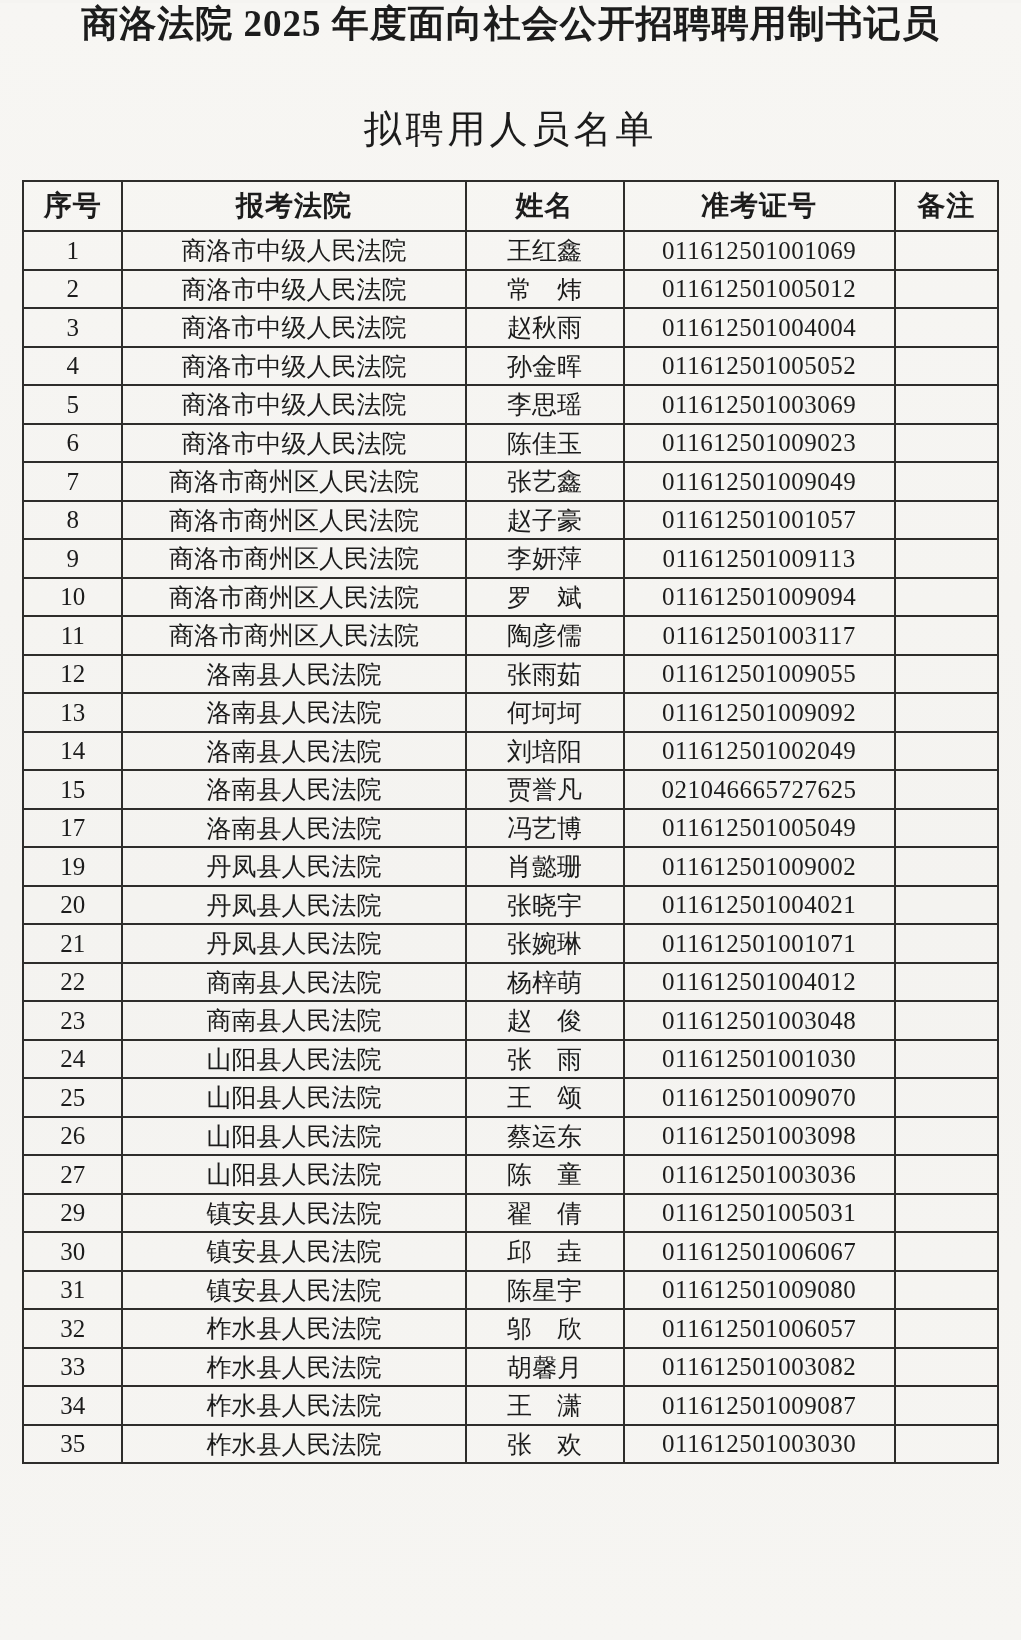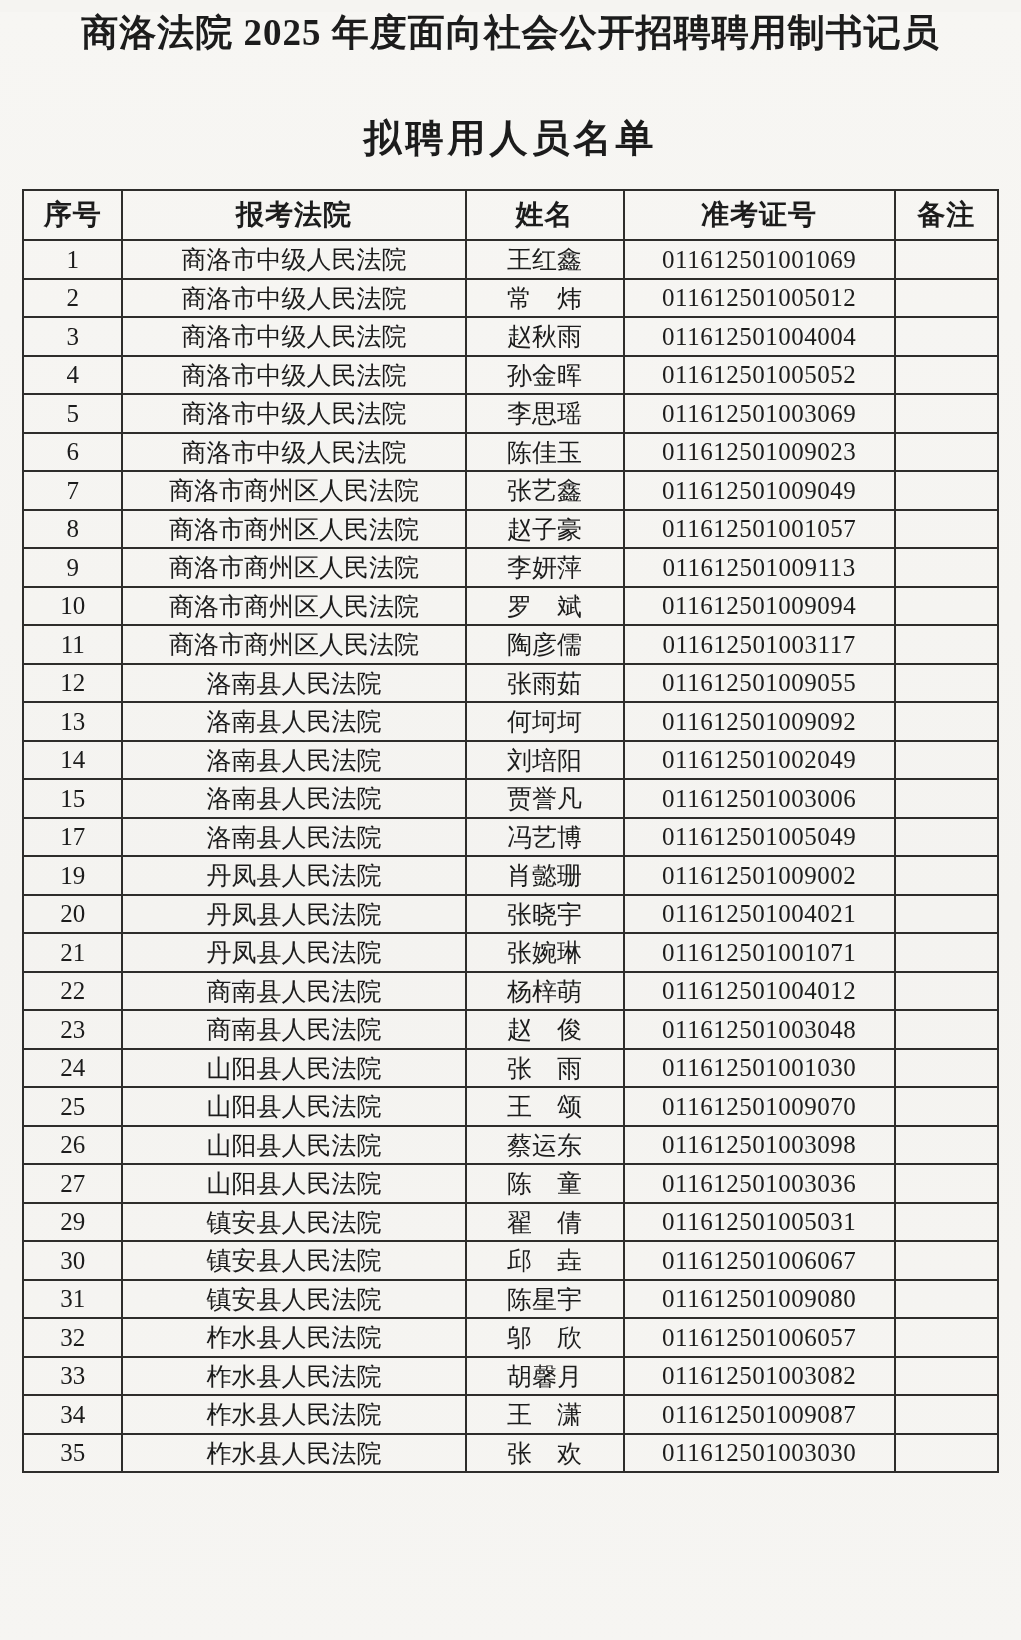--- a/index.html
+++ b/index.html
@@ -18,27 +18,27 @@
     width: 1021px;
     height: 1640px;
     background: linear-gradient(180deg, #f7f6f3 0%, #f4f3f0 55%, #f6f5f2 100%);
     box-sizing: border-box;
   }
   .doc-title {
     text-align: center;
     font-size: 37px;
     font-weight: bold;
     letter-spacing: 1px;
-    margin: 12px;
+    margin: 3px;
     line-height: 1.15;
   }
   .doc-subtitle {
     text-align: center;
     font-size: 38px;
-    font-weight: bold;
+    font-weight: normal;
     letter-spacing: 4px;
     margin: 12px;
     padding-top: 51px;
     line-height: 1.1;
   }
   table.roster {
     width: 977px;
     margin: 30px auto 0 auto;
     border-collapse: collapse;
     table-layout: fixed;
@@ -198,21 +198,21 @@
           <td class="cell-no">14</td>
           <td class="cell-court">洛南县人民法院</td>
           <td class="cell-name">刘培阳</td>
           <td class="cell-ticket">011612501002049</td>
           <td class="cell-remark"></td>
         </tr>
         <tr>
           <td class="cell-no">15</td>
           <td class="cell-court">洛南县人民法院</td>
           <td class="cell-name">贾誉凡</td>
-          <td class="cell-ticket">011612501003006</td>
+          <td class="cell-ticket">021046665727625</td>
           <td class="cell-remark"></td>
         </tr>
         <tr>
           <td class="cell-no">17</td>
           <td class="cell-court">洛南县人民法院</td>
           <td class="cell-name">冯艺博</td>
           <td class="cell-ticket">011612501005049</td>
           <td class="cell-remark"></td>
         </tr>
         <tr>

